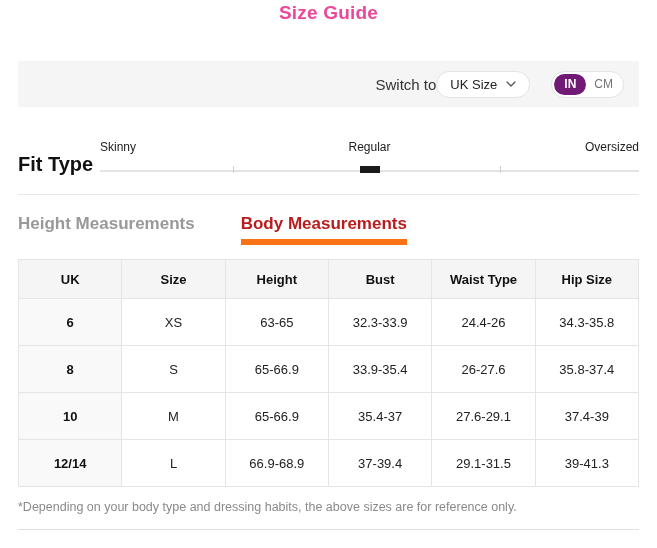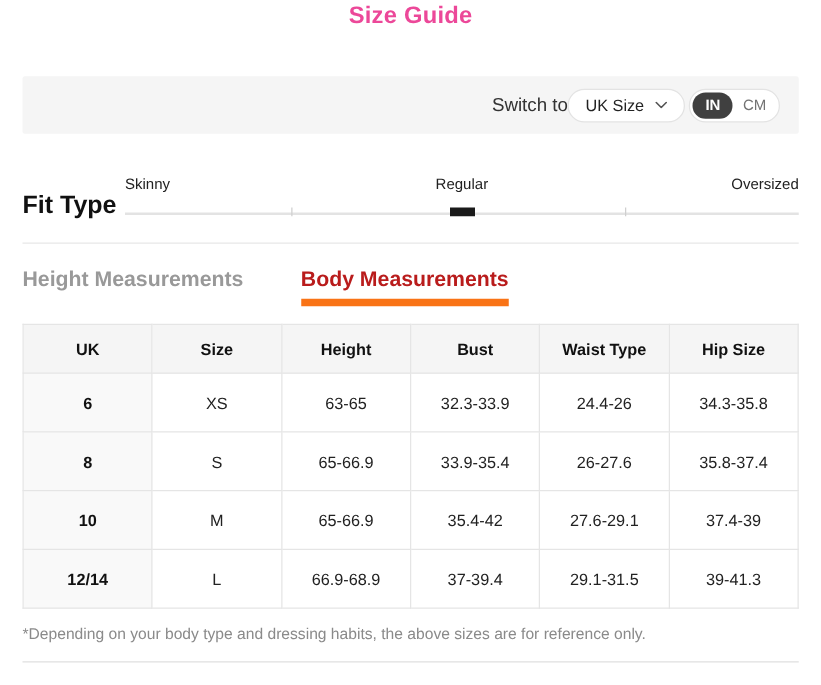--- a/index.html
+++ b/index.html
@@ -8,30 +8,30 @@
   .page { padding:0 18px; }
 
   .title { text-align:center; font-size:19px; font-weight:bold; color:#ec4899;
            padding-top:2px; letter-spacing:.2px; }
 
   
   .switch-bar { margin-top:37px; height:46px; background:#f5f5f5; border-radius:2px;
                 display:flex; align-items:center; justify-content:flex-end;
                 padding:0 15px 0 19px; }
   .switch-label { font-size:15px; color:#333; }
-  .switch-controls { display:flex; align-items:center; gap:3px; }
+  .switch-controls { display:flex; align-items:center; gap:21px; }
   .size-dropdown { height:27px; background:#fff; border:1px solid #e3e3e3;
                    border-radius:14px; display:flex; align-items:center; gap:9px;
                    padding:0 13px; font-size:13px; color:#222; cursor:pointer; }
   .chevron { display:flex; align-items:center; }
   .unit-toggle { height:27px; background:#fff; border:1px solid #e3e3e3;
                  border-radius:14px; display:flex; align-items:center; padding:2px; }
   .unit-option { font-size:12px; height:21px; display:flex; align-items:center;
                  padding:0 8px; border-radius:11px; color:#737373; cursor:pointer; }
-  .unit-option.selected { background:#404040; color:#fff; font-weight:bold; padding:0 10px; }
+  .unit-option.selected { background:#701a75; color:#fff; font-weight:bold; padding:0 10px; }
 
   
   .fit-row { display:flex; margin-top:33px; }
   .fit-label { font-size:20px; font-weight:bold; color:#111; width:82px;
                padding-top:13px; flex:none; }
   .fit-slider { flex:1; position:relative; }
   .fit-labels { position:relative; height:15px; font-size:12px; color:#222; }
   .fit-opt-left { position:absolute; left:0; top:0; }
   .fit-opt-mid { position:absolute; left:50%; transform:translateX(-50%); top:0; }
   .fit-opt-right { position:absolute; right:0; top:0;margin-left:24px; }
@@ -135,21 +135,21 @@
         <td>S</td>
         <td>65-66.9</td>
         <td>33.9-35.4</td>
         <td>26-27.6</td>
         <td>35.8-37.4</td>
       </tr>
       <tr>
         <td class="col-first">10</td>
         <td>M</td>
         <td>65-66.9</td>
-        <td>35.4-42</td>
+        <td>35.4-37</td>
         <td>27.6-29.1</td>
         <td>37.4-39</td>
       </tr>
       <tr>
         <td class="col-first">12/14</td>
         <td>L</td>
         <td>66.9-68.9</td>
         <td>37-39.4</td>
         <td>29.1-31.5</td>
         <td>39-41.3</td>

